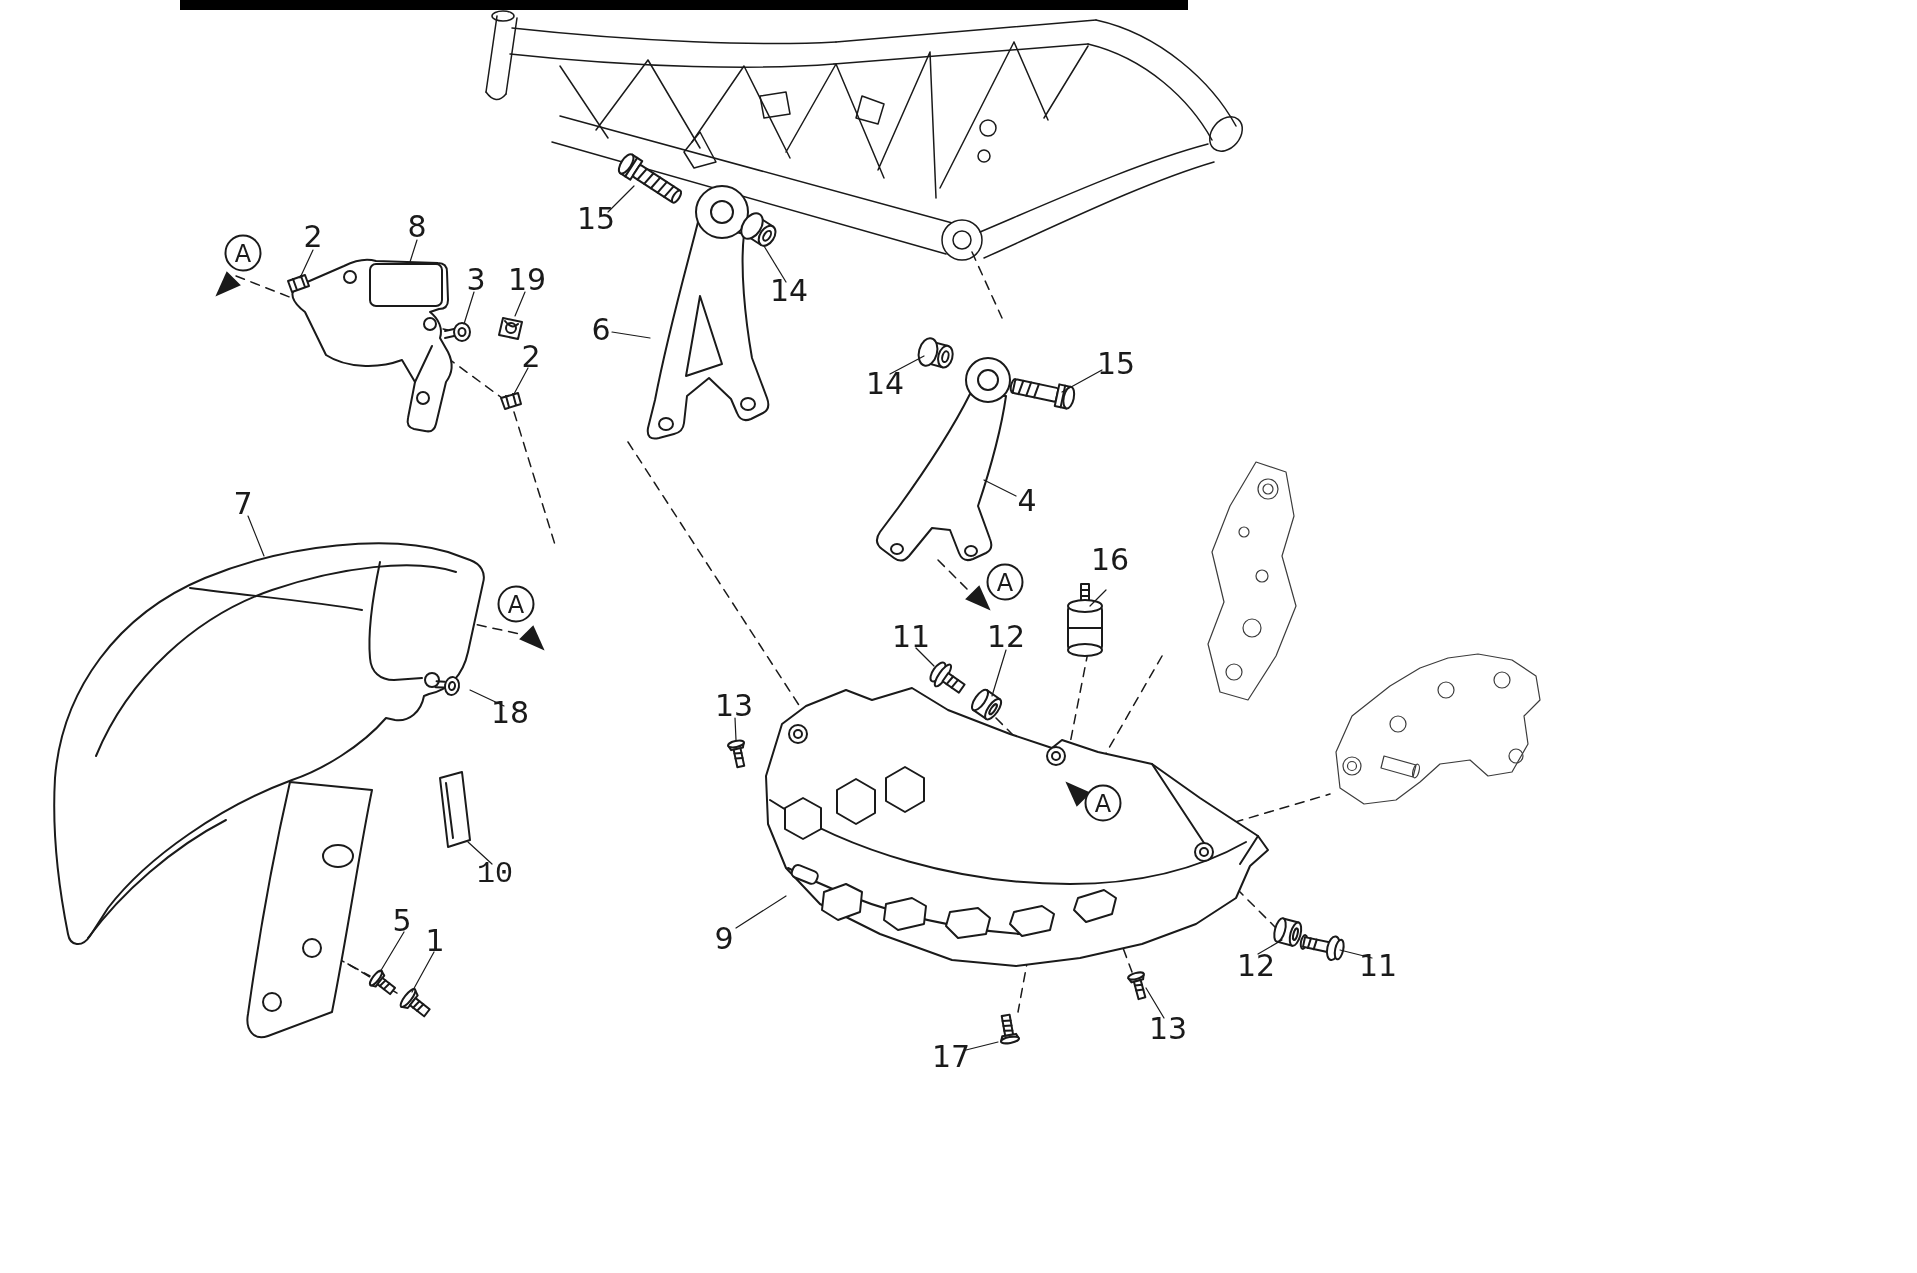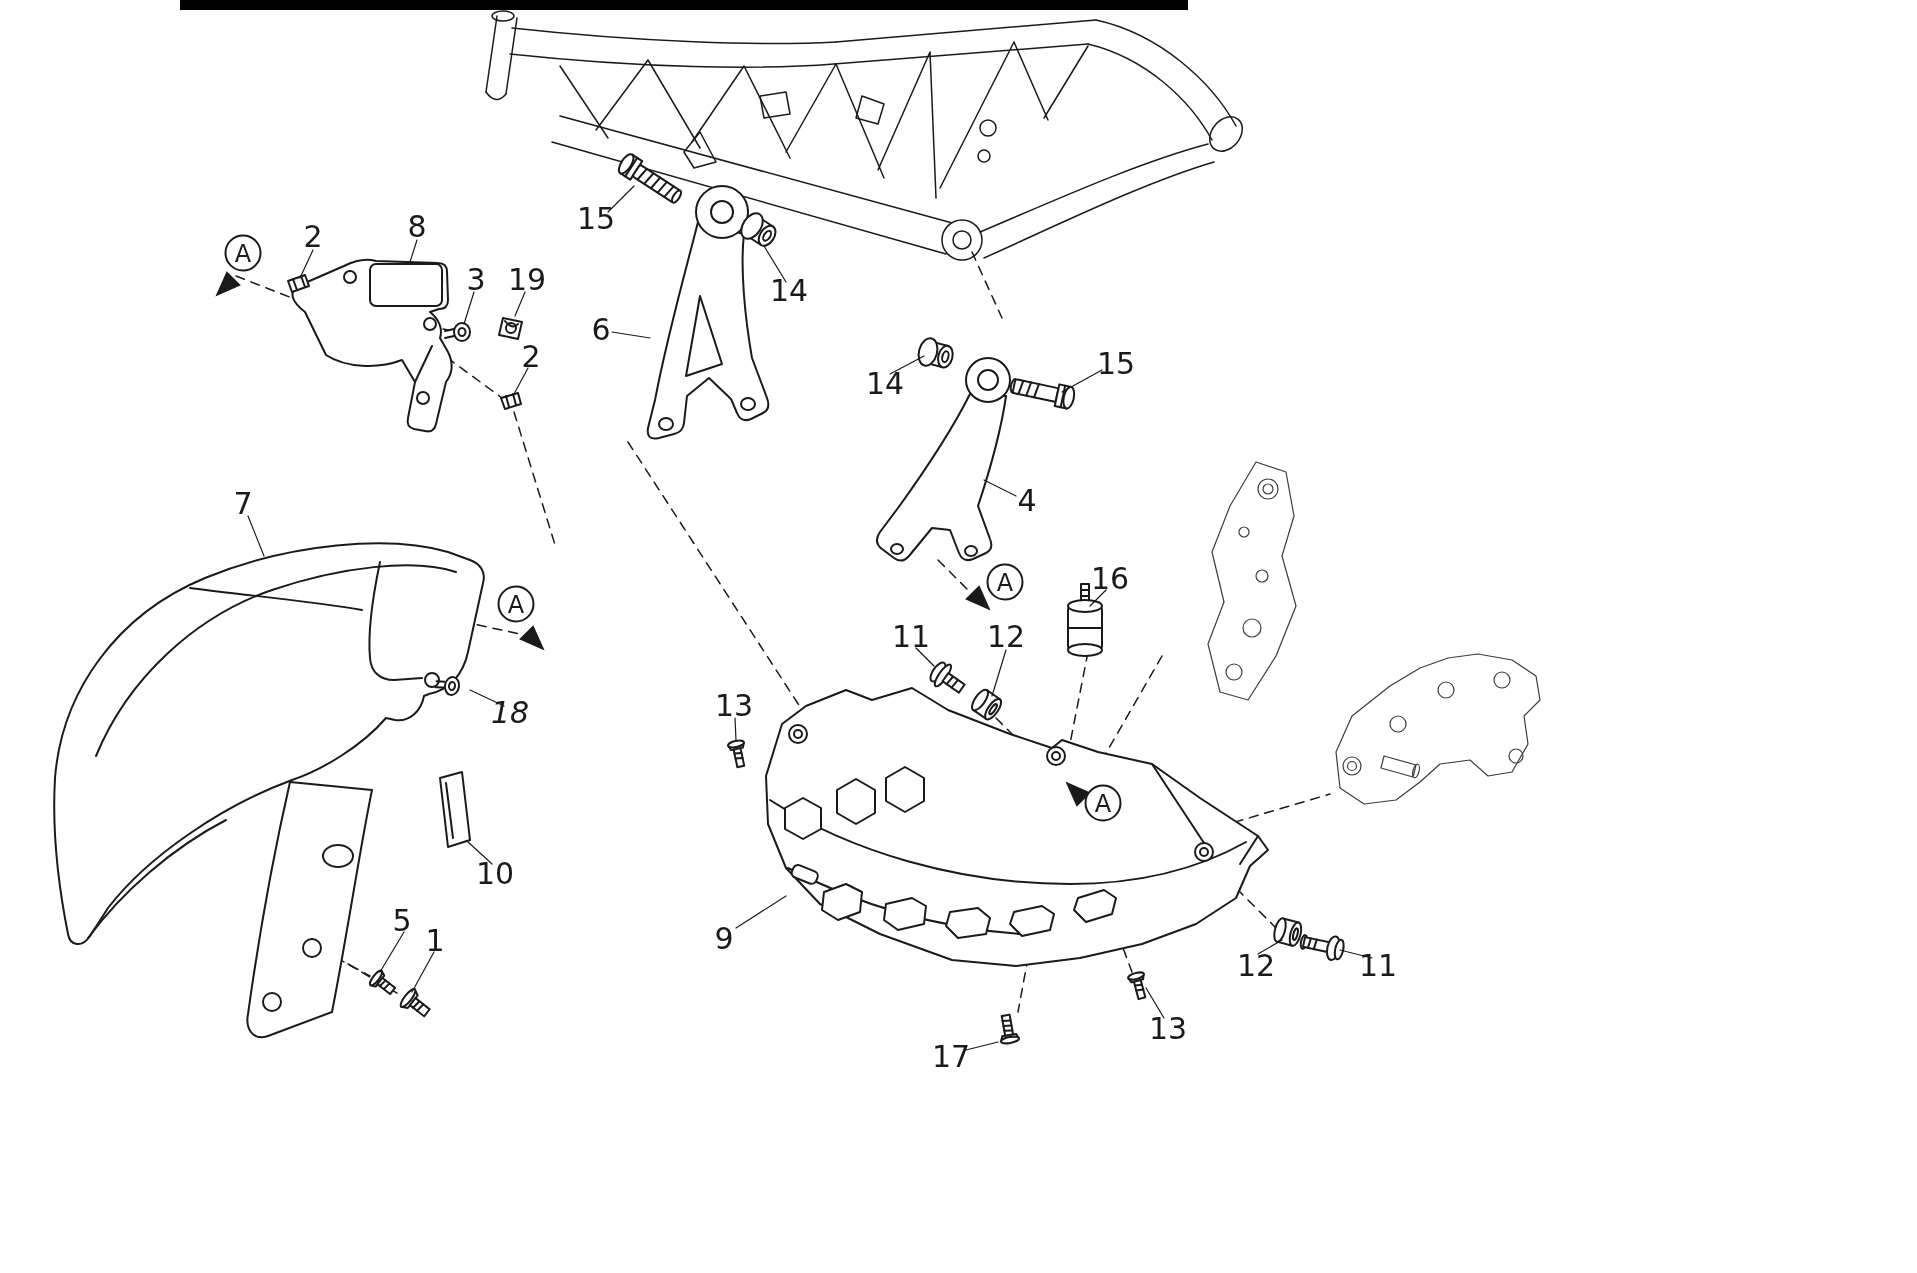--- a/index.html
+++ b/index.html
@@ -343,26 +343,26 @@
       <div class="callout" style="left: 476px; top: 280px;">3</div>
       <div class="callout" style="left: 527px; top: 280px;">19</div>
       <div class="callout" style="left: 531px; top: 357px;">2</div>
       <div class="callout" style="left: 596px; top: 219px;">15</div>
       <div class="callout" style="left: 789px; top: 291px;">14</div>
       <div class="callout" style="left: 601px; top: 330px;">6</div>
       <div class="callout" style="left: 885px; top: 384px;">14</div>
       <div class="callout" style="left: 1116px; top: 364px;">15</div>
       <div class="callout" style="left: 1027px; top: 501px;">4</div>
       <div class="callout" style="left: 243px; top: 504px;">7</div>
-      <div class="callout" style="left: 1110px; top: 579px; text-align: right;">16</div>
+      <div class="callout" style="left: 1110px; top: 560px; text-align: right;">16</div>
       <div class="callout" style="left: 911px; top: 637px;">11</div>
       <div class="callout" style="left: 1006px; top: 637px;">12</div>
       <div class="callout" style="left: 734px; top: 706px;">13</div>
-      <div class="callout" style="left: 510px; top: 713px; font-style: italic;">18</div>
-      <div class="callout" style="left: 495px; top: 874px;">10</div>
+      <div class="callout" style="left: 510px; top: 713px;">18</div>
+      <div class="callout" style="left: 495px; top: 874px; font-family: Liberation Mono, monospace;">10</div>
       <div class="callout" style="left: 724px; top: 939px;">9</div>
       <div class="callout" style="left: 402px; top: 921px;">5</div>
       <div class="callout" style="left: 435px; top: 941px;">1</div>
       <div class="callout" style="left: 1256px; top: 966px;">12</div>
       <div class="callout" style="left: 1378px; top: 966px;">11</div>
       <div class="callout" style="left: 1168px; top: 1029px;">13</div>
       <div class="callout" style="left: 951px; top: 1057px; text-align: center;">17</div>
       <div class="view-marker" style="left: 243px; top: 253px;">A</div>
       <div class="view-marker" style="left: 516px; top: 604px;">A</div>
       <div class="view-marker" style="left: 1005px; top: 582px;">A</div>

